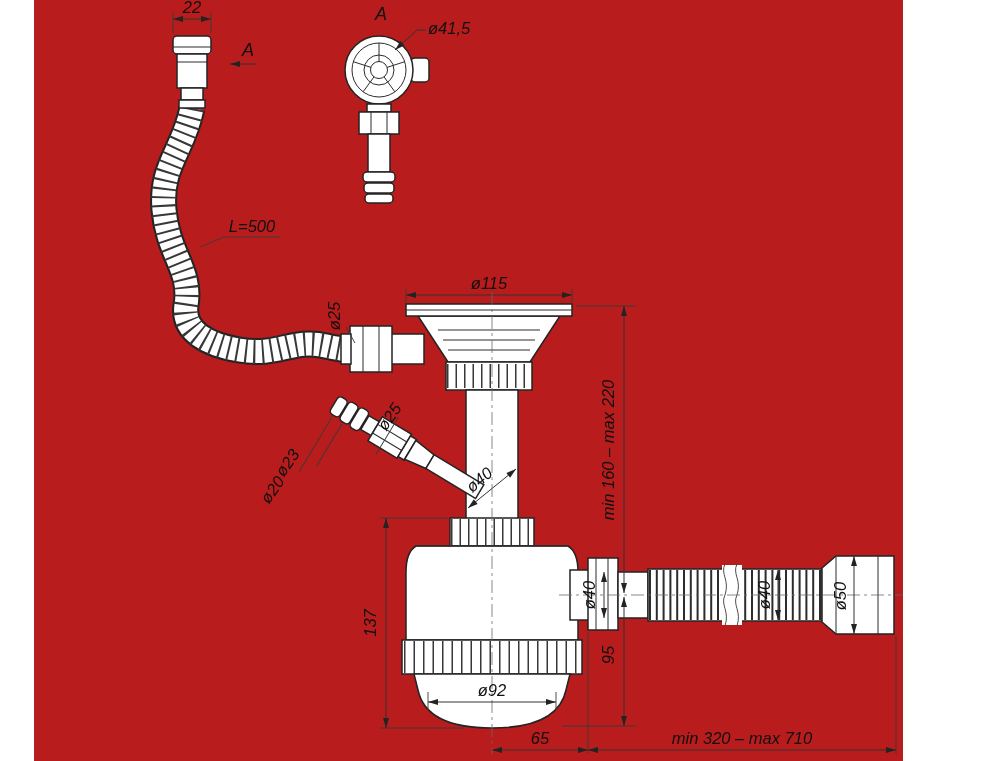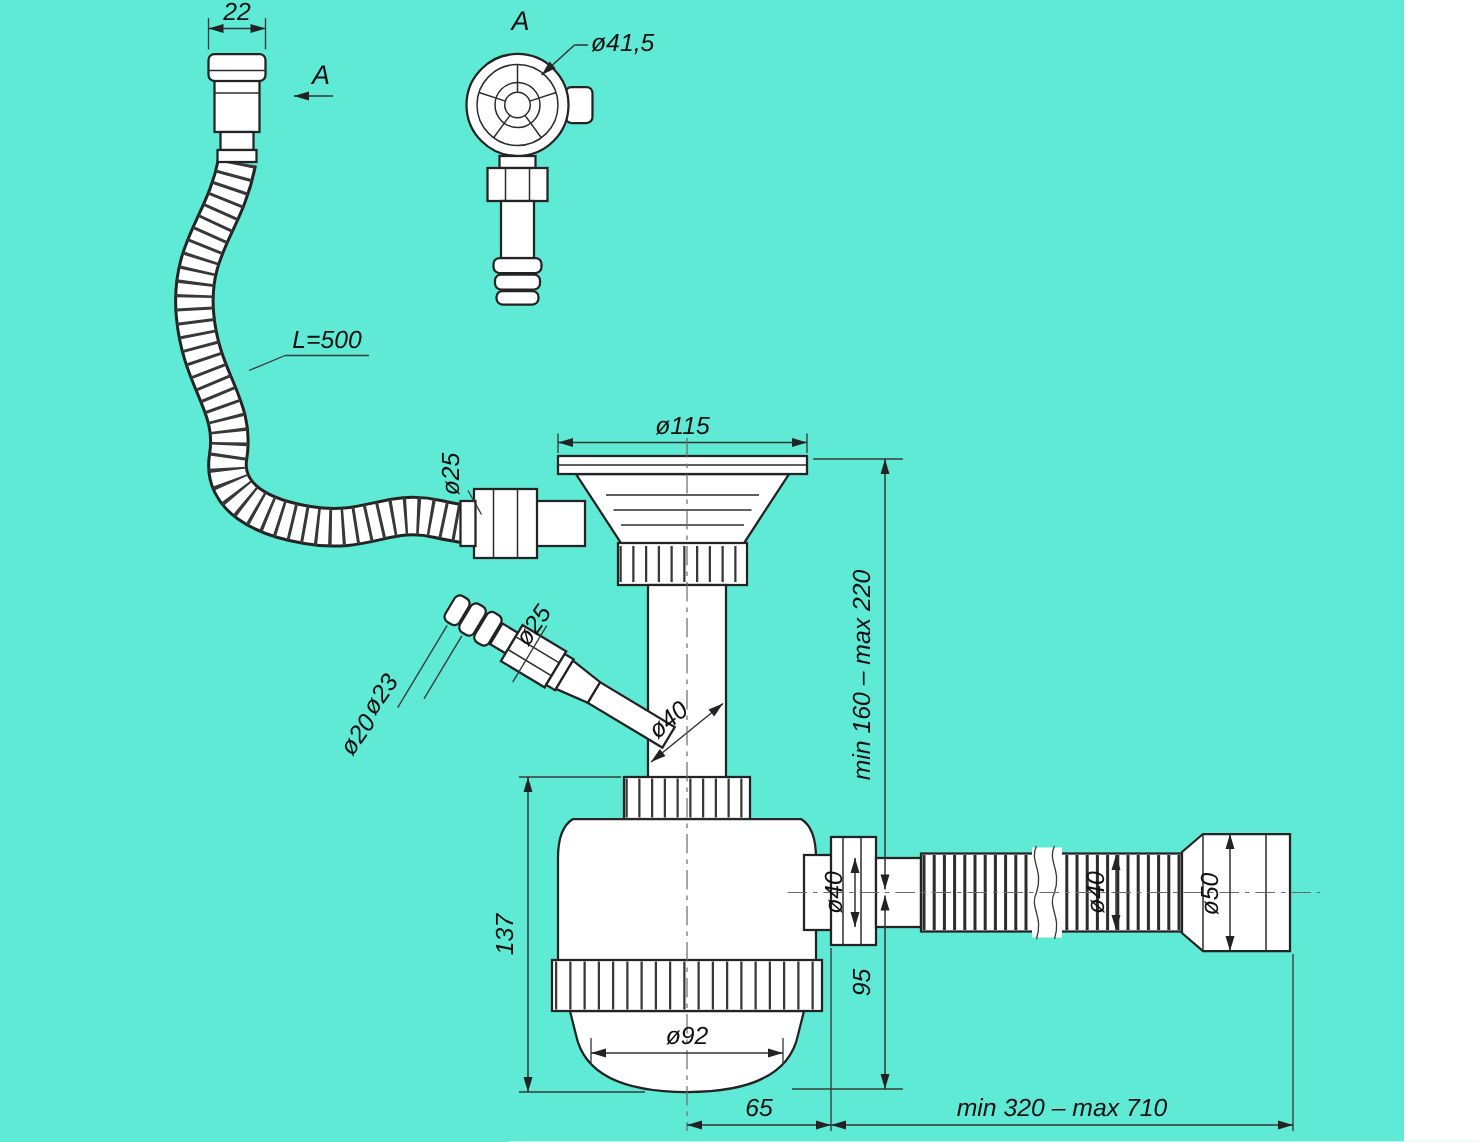--- a/index.html
+++ b/index.html
@@ -1,16 +1,16 @@
 <!DOCTYPE html>
 <html><head>
 <meta charset="utf-8">
 <style>
   html,body{margin:0;padding:0;background:#fff;}
-  .stage{position:relative;width:936px;height:761px;background:#5eead4;overflow:hidden;}
+  .stage{position:relative;width:869px;height:761px;background:#b91c1c;overflow:hidden;margin-left:34px;}
   svg{display:block;}
   .ol{fill:#ffffff;stroke:#232323;stroke-width:1.5;}
   .inner{stroke:#2c2c2c;stroke-width:1;fill:none;}
   .dim{stroke:#333333;stroke-width:1;fill:none;}
   .thin{stroke:#3a3a3a;stroke-width:0.9;fill:none;}
   .cl{stroke:#6a6a6a;stroke-width:0.8;fill:none;stroke-dasharray:13 4 3 4;}
   text.lbl{font-family:"Liberation Sans",sans-serif;font-style:italic;font-size:16.5px;fill:#101010;}
   text.big{font-family:"Liberation Sans",sans-serif;font-style:italic;font-size:18px;fill:#101010;}
 </style>
 </head>

